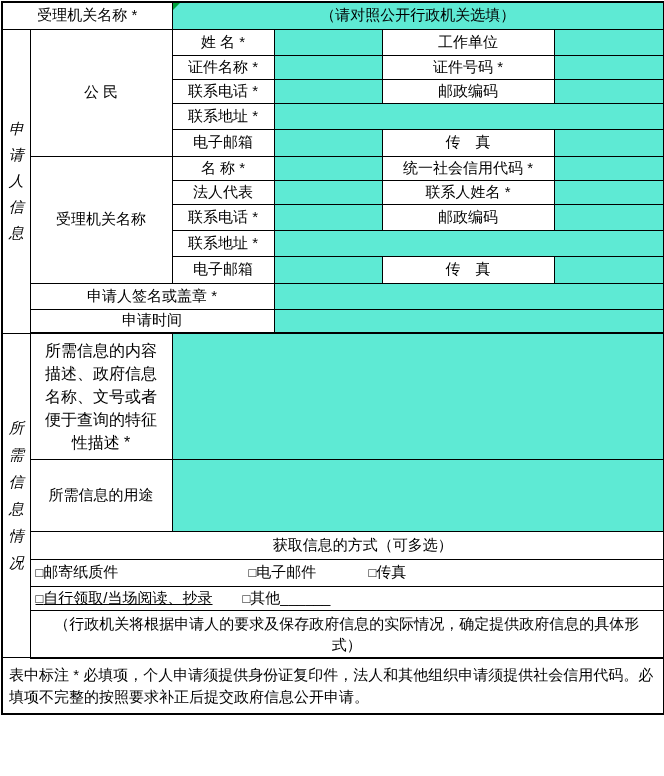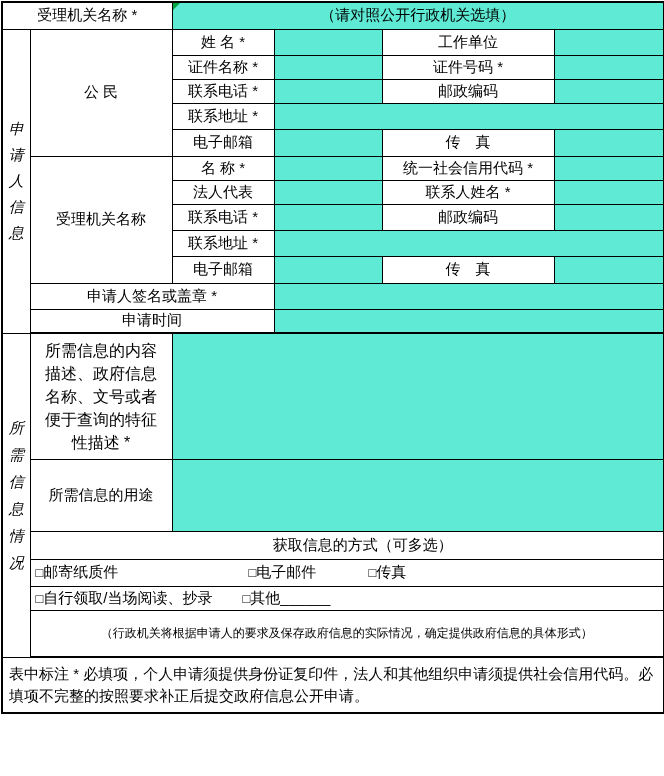--- a/index.html
+++ b/index.html
@@ -96,26 +96,26 @@
 
   td.options {
     text-align: left;
     padding-left: 5px;
     font-size: 15px;
   }
   .opt { display: inline-block; white-space: nowrap; }
   .opt .bx { font-size: 13px; }
   .w202 { width: 202px; }
   .w120 { width: 120px; margin-left: 11px; }
-  .w207 { width: 207px; }
+  .w207 { width: 207px; text-decoration: underline; }
 
   td.method-note {
     padding: 2px 9px;
     line-height: 21px;
-    font-size: 12px;
+    font-size: 15px;
   }
 
   td.footer-cell {
     text-align: left;
     padding: 5px 6px;
     line-height: 22px;
     font-size: 15px;
   }
 </style>
 </head>

